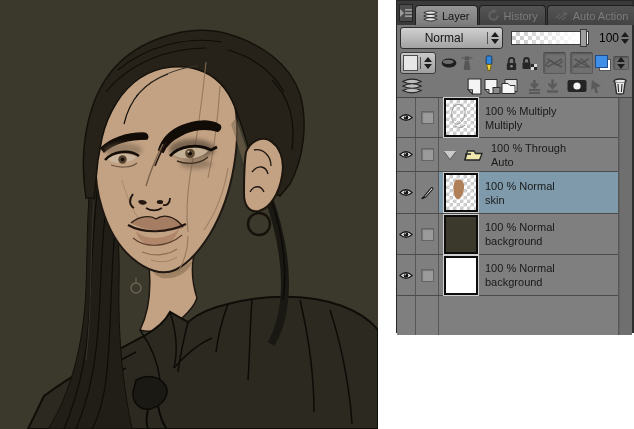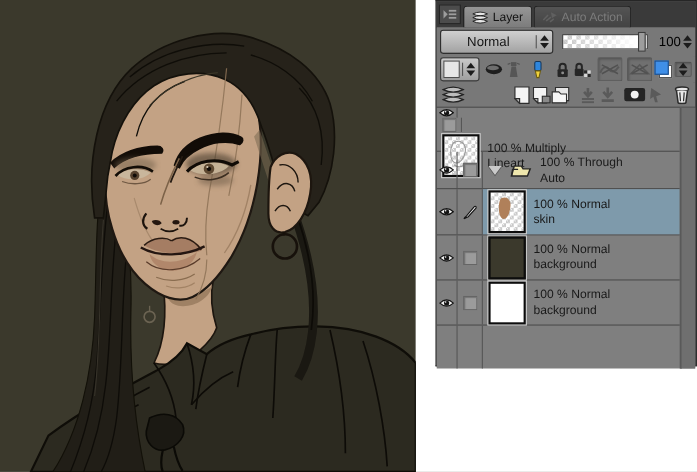--- a/index.html
+++ b/index.html
@@ -207,20 +207,27 @@
           <rect x="5" y="7.4" width="7" height="1.6" fill="#9d9d9d"></rect>
       </svg>
     </div>
     <div class="tab active">
       <svg width="15" height="12" viewBox="0 0 18 14">
         <path d="M1 3 Q9 -1 17 3 Q9 7 1 3Z M1 7 Q9 3 17 7 Q9 11 1 7Z M1 11 Q9 7 17 11 Q9 15 1 11Z" fill="#e8e8e8" stroke="#1c1c1c" stroke-width="1"></path>
       </svg>
       <span>Layer</span>
     </div>
     <div class="tab inactive">
+      <svg width="13" height="13" viewBox="0 0 14 14">
+        <path d="M11.5 7 A4.5 4.5 0 1 1 7 2.5" fill="none" stroke="#606060" stroke-width="2.4"></path>
+        <path d="M6 0 L11 2.5 L6.5 5 Z" fill="#606060"></path>
+      </svg>
+      <span>History</span>
+    </div>
+    <div class="tab inactive">
       <svg width="14" height="11" viewBox="0 0 16 12">
         <path d="M1 9 L6 4 M4 10 L9 6 M8 11 L12 8" stroke="#606060" stroke-width="1.6" fill="none"></path>
         <path d="M9 1 L15 4 L10 7 Z" fill="#606060"></path>
       </svg>
       <span>Auto Action</span>
     </div>
   </div>
 
   <div class="toolbar tb1">
     <div class="combo blend-combo">
@@ -371,40 +378,40 @@
         <ellipse cx="7" cy="3" rx="6" ry="2" fill="#e8e8e8" stroke="#2a2a2a" stroke-width="1.4"></ellipse>
         <path d="M2 4.5 L3.5 15.5 C3.6 16.2 10.4 16.2 10.5 15.5 L12 4.5" fill="#e8e8e8" stroke="#2a2a2a" stroke-width="1.4"></path>
         <path d="M5 6 L5.6 14 M9 6 L8.4 14" stroke="#2a2a2a" stroke-width="1.1" fill="none"></path>
       </svg>
     </div>
   </div>
 
   <div class="list">
     <div class="rows">
 
-      <div class="lrow" style="height:39px;flex-direction:column;">
+      <div class="lrow" style="height:39px;">
         <div class="cell-eye">
           <svg width="14" height="9" viewBox="0 0 16 10">
             <path d="M1 5 Q8 -1.5 15 5 Q8 11.5 1 5Z" fill="#efefef" stroke="#151515" stroke-width="1.2"></path>
             <circle cx="8" cy="5" r="2.7" fill="#151515"></circle>
               <circle cx="7" cy="4" r="0.8" fill="#fff"></circle>
           </svg>
         </div>
         <div class="cell-mode">
             <span class="checkbox"></span>
           </div>
         <div class="rcontent">
           <div class="thumb checker">
             <svg width="26" height="31" viewBox="0 0 26 31">
               <path d="M8 6 C14 2 20 6 19 14 C18 20 14 25 10 24 C6 23 5 16 6 11 Z M9 26 C12 28 16 28 19 25" stroke="#9a9a9a" stroke-width="1" fill="none"></path>
             </svg>
           </div>
           <div class="ltext">
             <div>100 % Multiply</div>
-            <div>Lineart</div>
+            <div>Multiply</div>
           </div>
         </div>
       </div>
 
       <div class="lrow" style="height:33px;">
         <div class="cell-eye">
           <svg width="14" height="9" viewBox="0 0 16 10">
             <path d="M1 5 Q8 -1.5 15 5 Q8 11.5 1 5Z" fill="#efefef" stroke="#151515" stroke-width="1.2"></path>
             <circle cx="8" cy="5" r="2.7" fill="#151515"></circle>
               <circle cx="7" cy="4" r="0.8" fill="#fff"></circle>

